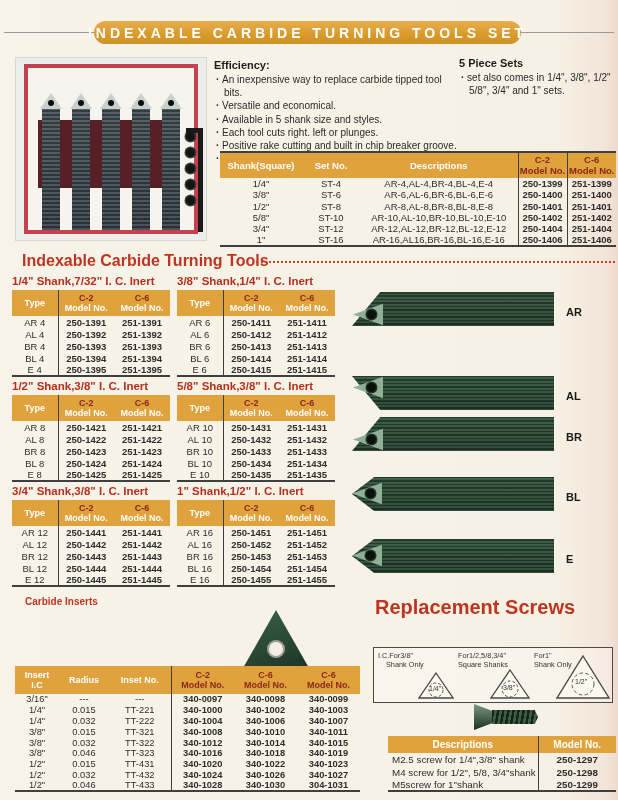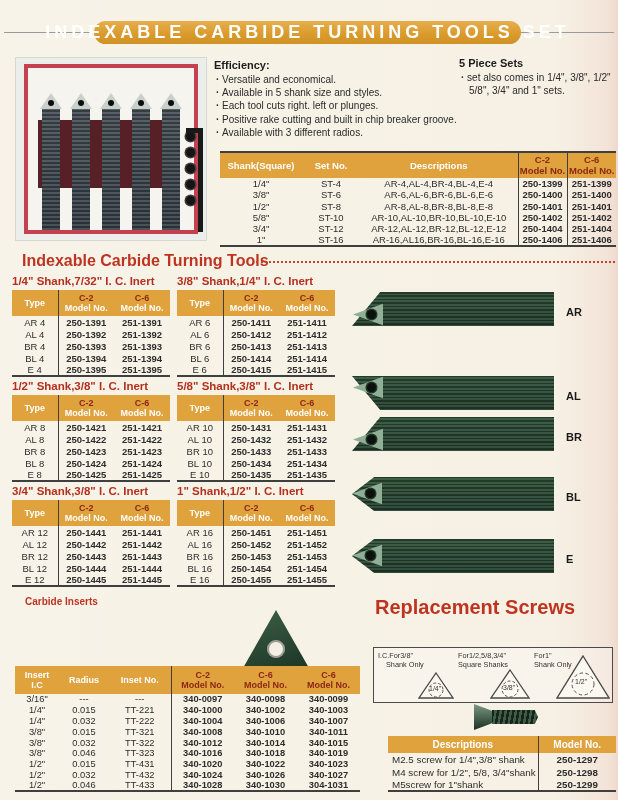--- a/index.html
+++ b/index.html
@@ -19,21 +19,21 @@
   .abs{position:absolute;}
 
   
   .banner-line{left:4px;right:4px;top:32px;height:1px;background:#9a9a9a;}
   .banner-pill{
     left:94px;top:21px;width:427px;height:23px;border-radius:12px;
     background:linear-gradient(180deg,#e7ae4e 0,#d99a2b 60%,#cf9226 100%);
     display:flex;align-items:center;justify-content:center;
   }
   .banner-pill span{
-    color:#fff;font-weight:bold;font-size:18px;letter-spacing:4px;white-space:nowrap;
+    color:#fff;font-weight:bold;font-size:14px;letter-spacing:4px;white-space:nowrap;
   }
 
   
   .photo{left:15px;top:57px;width:192px;height:184px;background:#eceeec;
     box-shadow:0 0 0 1px #d8d8d2 inset;}
   .photo .frame{position:absolute;left:9px;top:7px;right:9px;bottom:7px;
     border:4px solid #c5414f;background:#f6f4ef;}
   .photo .pad{position:absolute;left:10px;top:52px;right:28px;bottom:42px;background:#571f26;}
   .tool-v{position:absolute;width:18px;top:40px;height:122px;
     background:
@@ -176,20 +176,21 @@
     <div class="screw-dot" style="left:158px;top:128px"></div>
     <div class="wrench-v"></div>
     <div class="wrench-h"></div>
   </div>
 </div>
 
 <div class="abs tb" style="left:214px;top:59px;width:246px">
   <h3>Efficiency:</h3>
   <div>
 
+  <div class="it">An inexpensive way to replace carbide tipped tool bits.</div>
       <div class="it">Versatile and economical.</div>
       <div class="it">Available in 5 shank size and styles.</div>
       <div class="it">Each tool cuts right. left or plunges.</div>
       <div class="it">Positive rake cutting and built in chip breaker groove.</div>
       <div class="it">Available with 3 different radios.</div>
     </div>
 </div>
 
 <div class="abs tb" style="left:459px;top:57px;width:156px">
   <h3>5 Piece Sets</h3>

